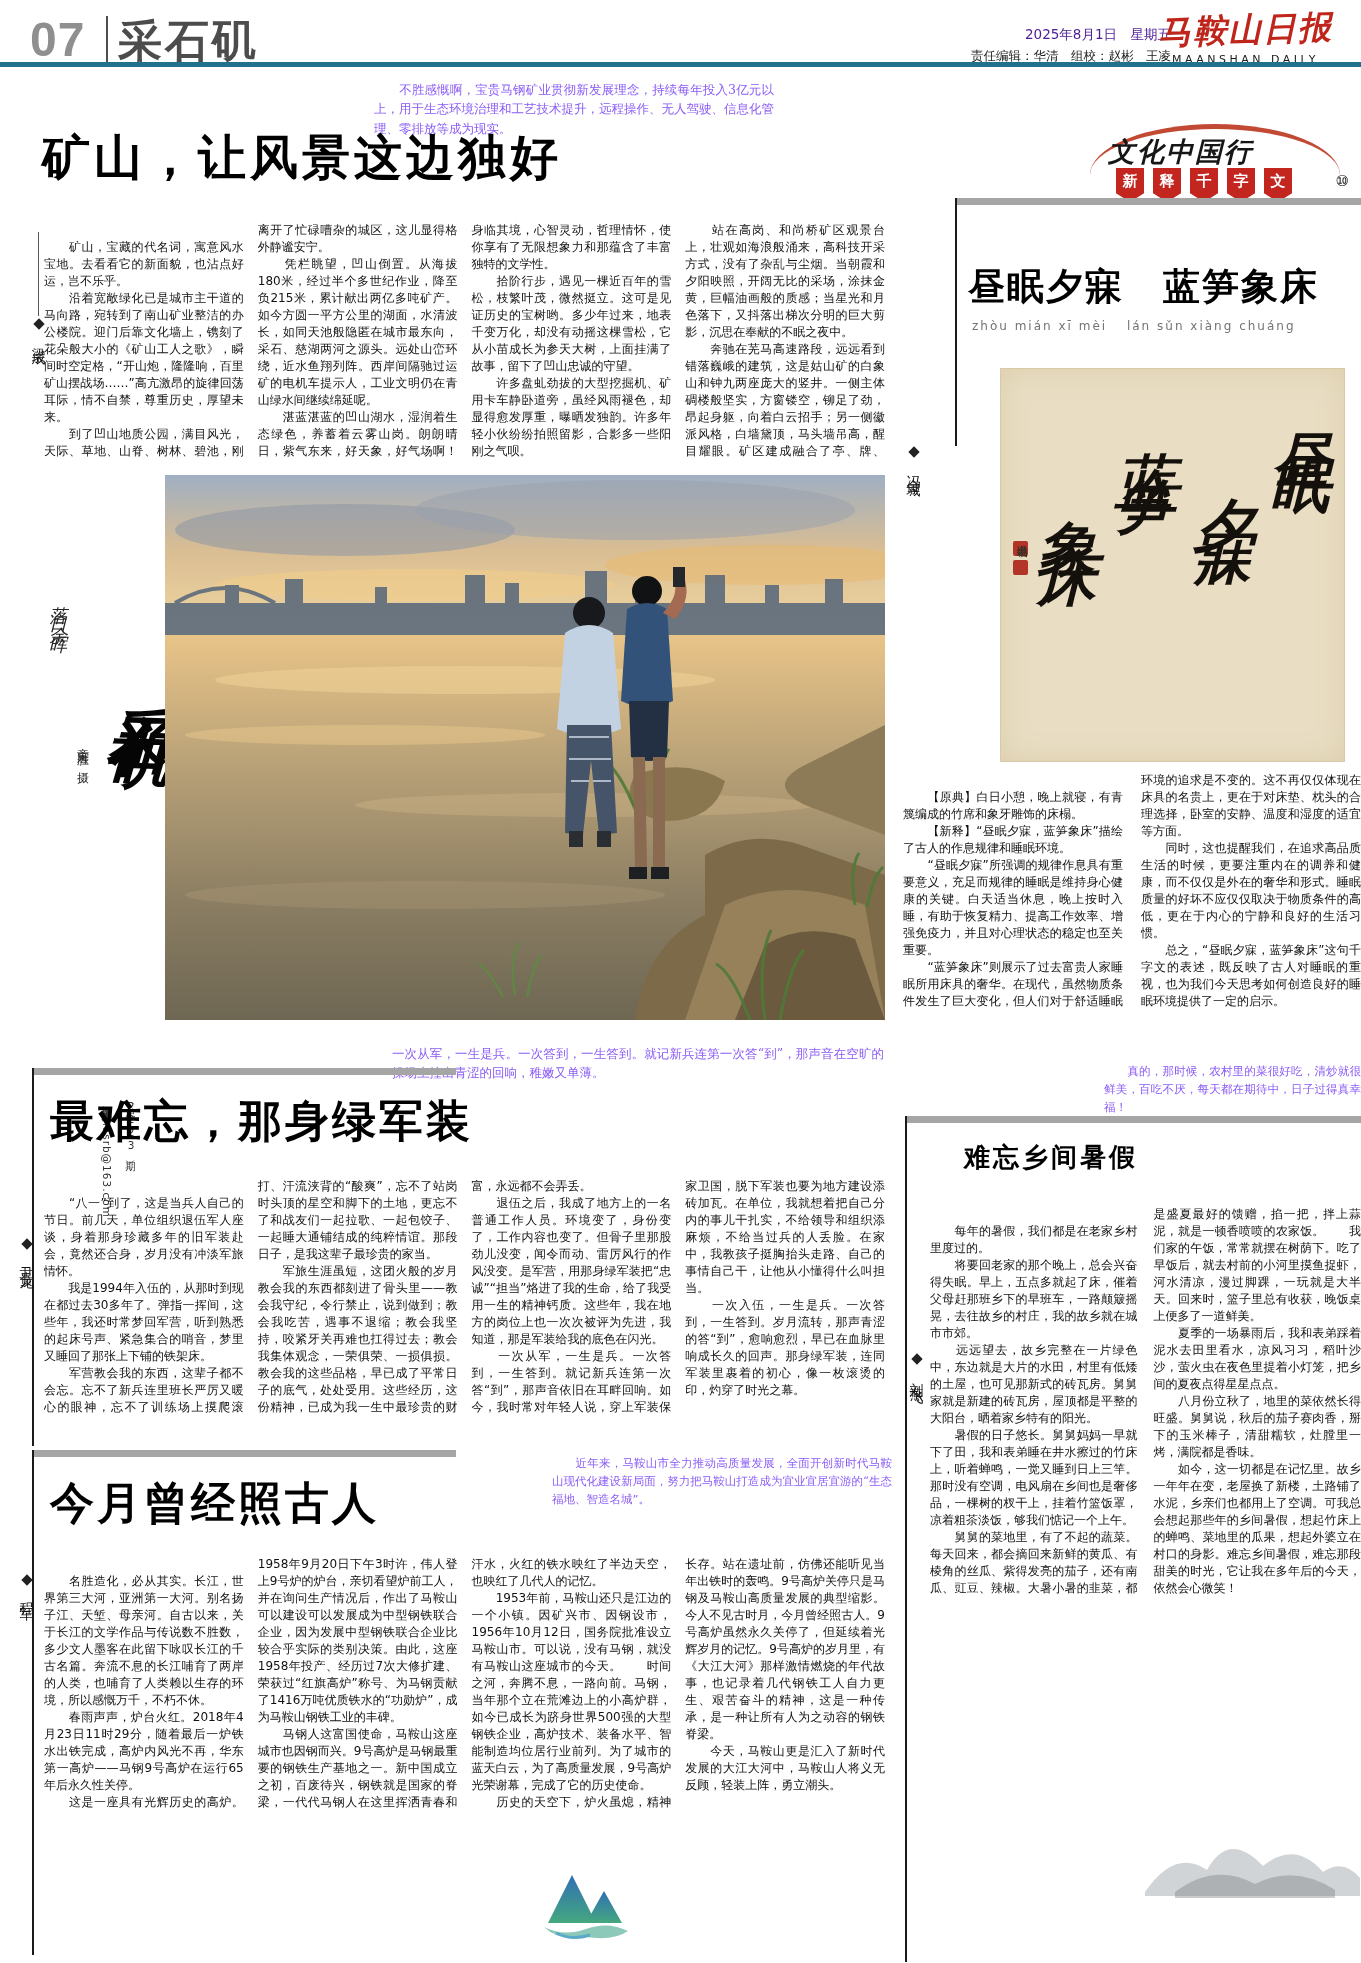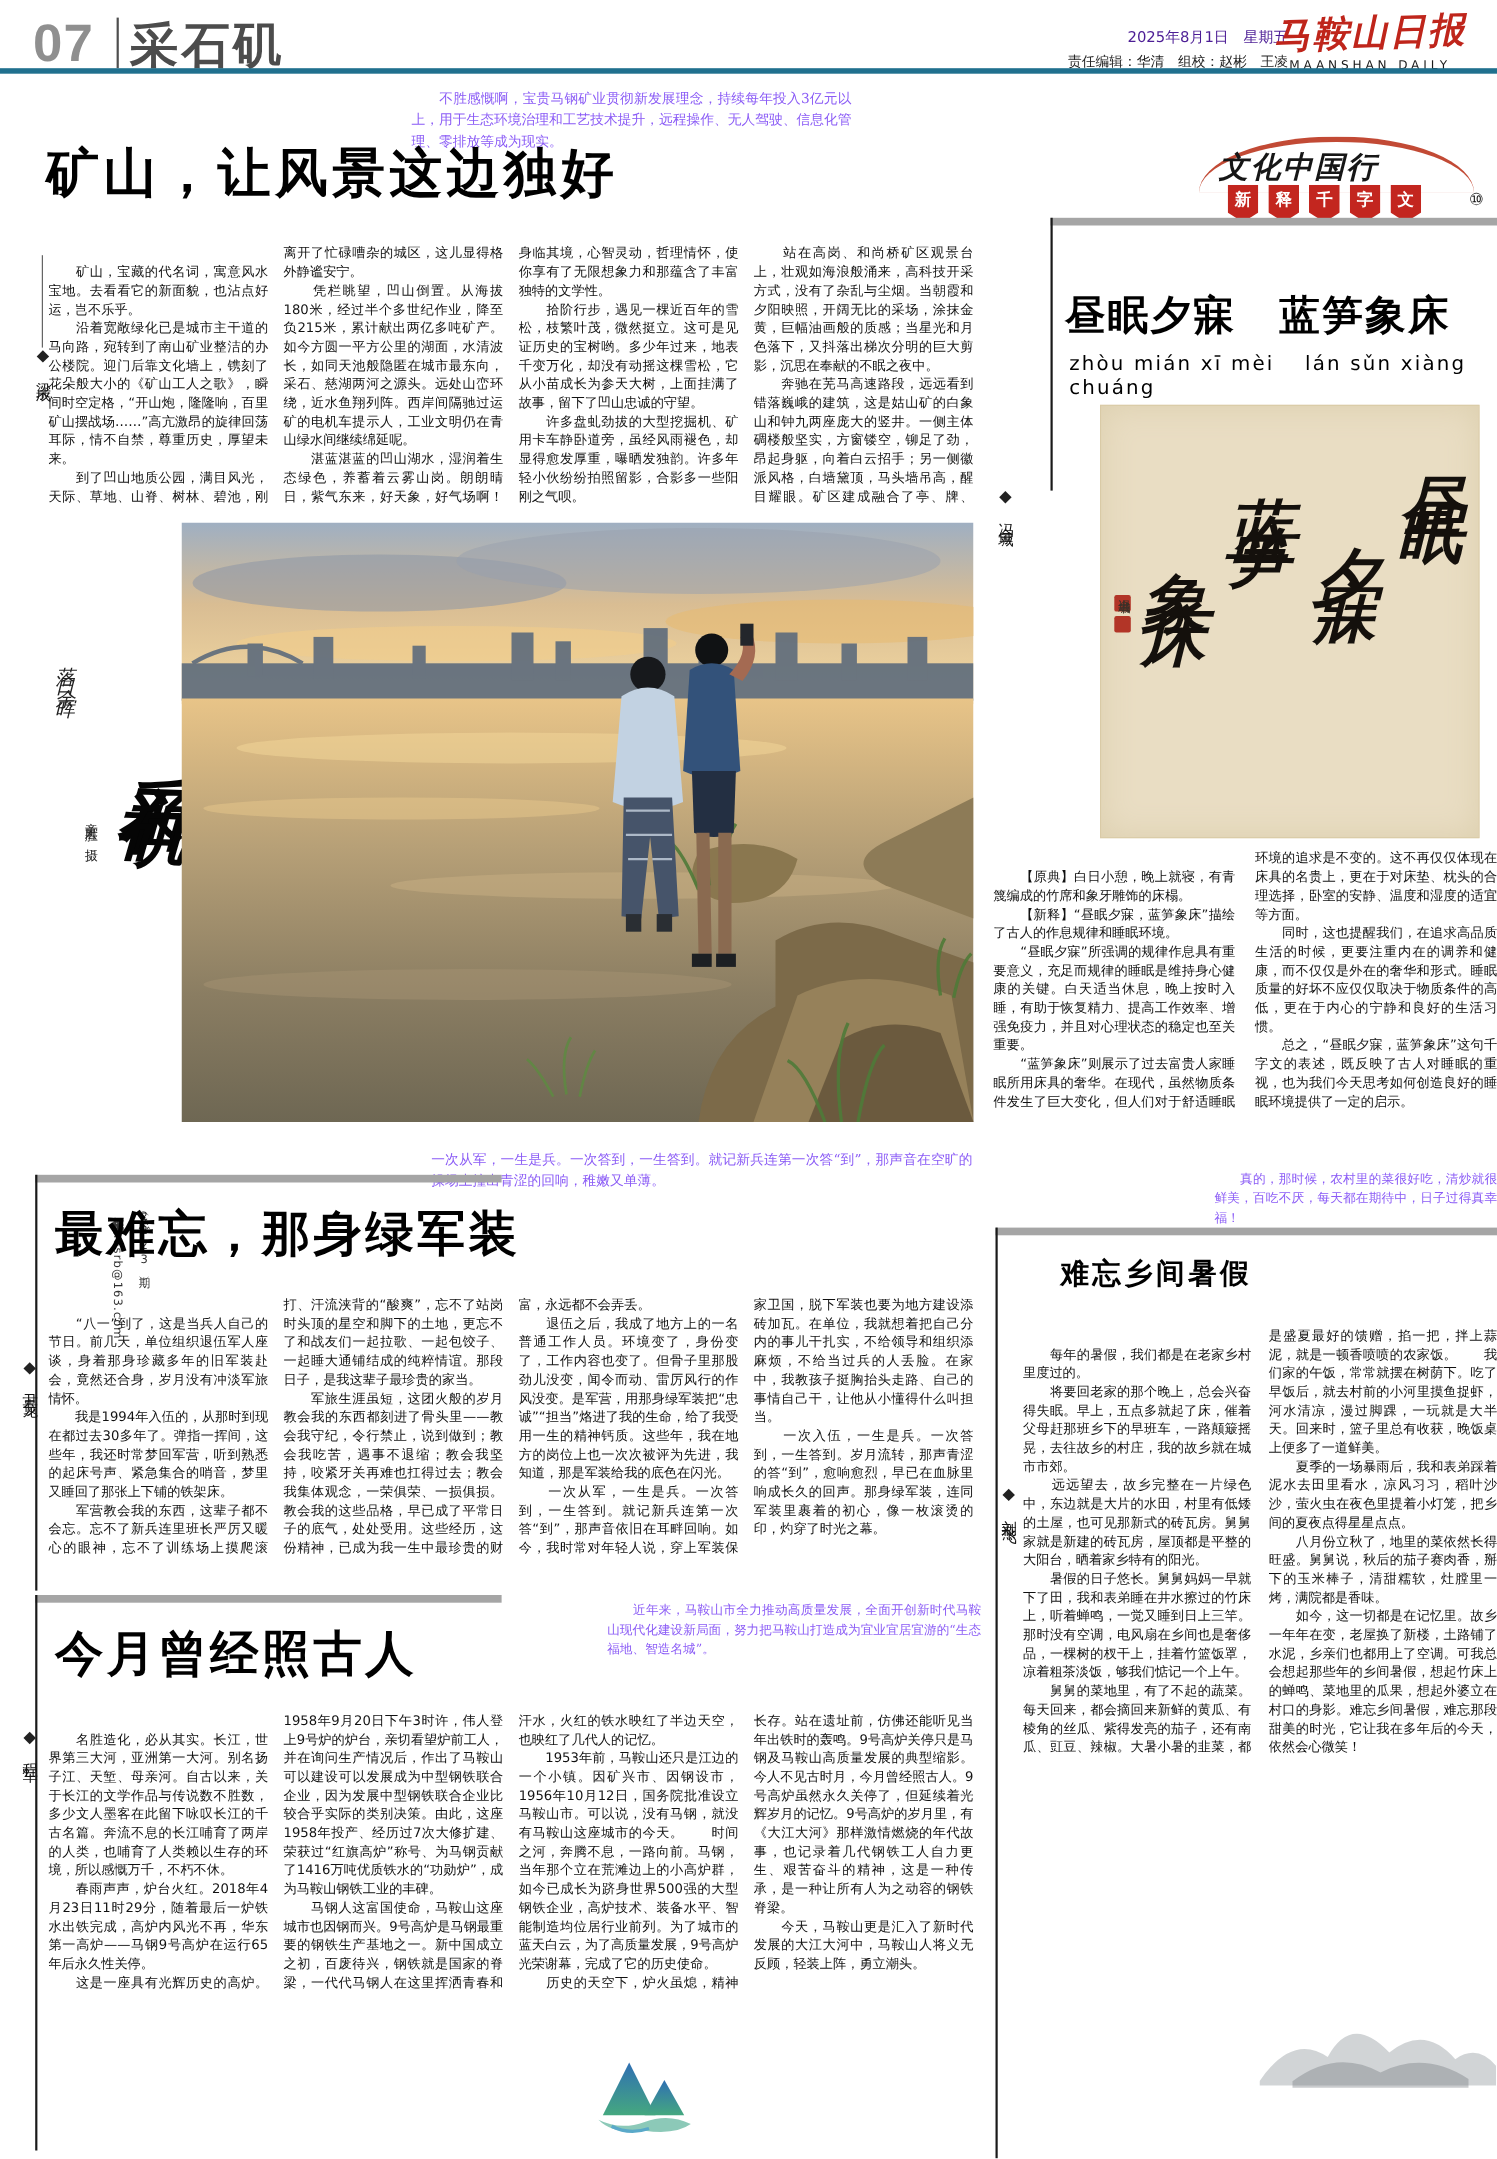--- a/index.html
+++ b/index.html
@@ -43,21 +43,21 @@
   .badge-arc{position:absolute;left:0;top:0;width:250px;height:46px;border-top:5px solid #c24a35;
              border-radius:50% 50% 0 0/100% 100% 0 0;}
   .badge-text{position:absolute;left:18px;top:10px;font-family:"DejaVu Serif",serif;font-style:italic;
               font-weight:900;font-size:27px;letter-spacing:2px;color:#161616;}
   .pennants{position:absolute;left:26px;top:44px;display:flex;gap:9px;}
   .pennant{width:28px;height:34px;background:#c3261f;color:#fff;font-size:15px;font-weight:bold;
            display:flex;justify-content:center;padding-top:4px;box-sizing:border-box;
            clip-path:polygon(0 0,100% 0,100% 74%,50% 100%,0 74%);}
   .badge-mark{position:absolute;right:-4px;top:48px;font-size:15px;color:#111;}
   .c-title{font-size:37px;font-weight:900;letter-spacing:2px;color:#000;}
-  .pinyin{font-size:18px;letter-spacing:2px;color:#000000;font-family:"DejaVu Sans",sans-serif;}
+  .pinyin{font-size:12px;letter-spacing:2px;color:#737373;font-family:"DejaVu Sans",sans-serif;}
   .calli-panel{background:#e9ddc3;border:1px solid #d9caa6;box-shadow:inset 0 0 30px #dccfae;
                display:flex;flex-direction:row-reverse;justify-content:space-around;padding:18px 12px;box-sizing:border-box;}
   .calli{font-family:"DejaVu Serif","Liberation Serif",serif;font-style:italic;font-weight:900;
          font-size:58px;color:#14100c;letter-spacing:26px;writing-mode:vertical-rl;text-orientation:upright;}
   .calli:nth-child(2){margin-top:64px;}
   .calli:nth-child(3){margin-top:18px;}
   .calli:nth-child(4){margin-top:86px;}
   .signature{writing-mode:vertical-rl;text-orientation:upright;font-size:11px;color:#3a3128;margin-top:150px;}
   .seal{width:15px;height:15px;background:#b23527;margin:4px auto;border-radius:2px;}
   

